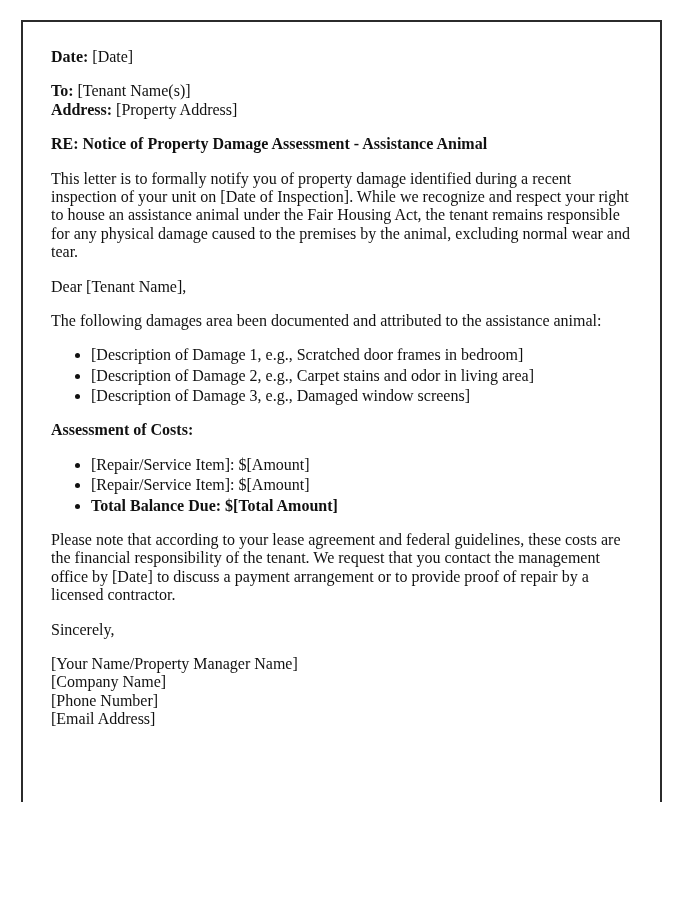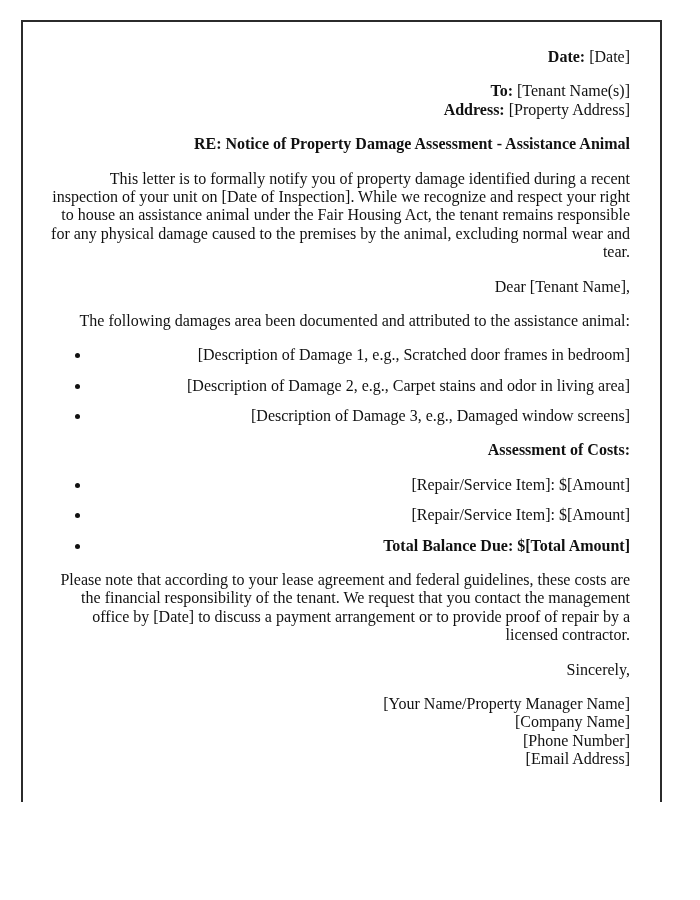--- a/index.html
+++ b/index.html
@@ -1,15 +1,15 @@
 <!DOCTYPE html>
 <html><head>
 <meta charset="utf-8">
 <style>
-  * { margin: 0; padding: 0; box-sizing: border-box; text-align: right; }
+  * { margin: 0; padding: 0; box-sizing: border-box; }
   html, body {
     width: 700px;
     height: 900px;
     background: #ffffff;
     font-family: "Liberation Serif", "DejaVu Serif", serif;
     color: #111111;
   }
   .letter-page {
     position: absolute;
     left: 21px;
@@ -27,21 +27,21 @@
     font-size: 16px;
     line-height: 1.15;
   }
   .letter-page ul {
     margin: 16px 0;
     padding-left: 40px;
     font-size: 16px;
     line-height: 1.15;
   }
   .letter-page li {
-    margin: 12px 0;
+    margin: 2px 0;
   }
   .b { font-weight: bold; }
 </style>
 </head>
 <body>
 
 <div class="letter-page">
 
   <p><span class="b">Date:</span> <span>[Date]</span></p>
 

